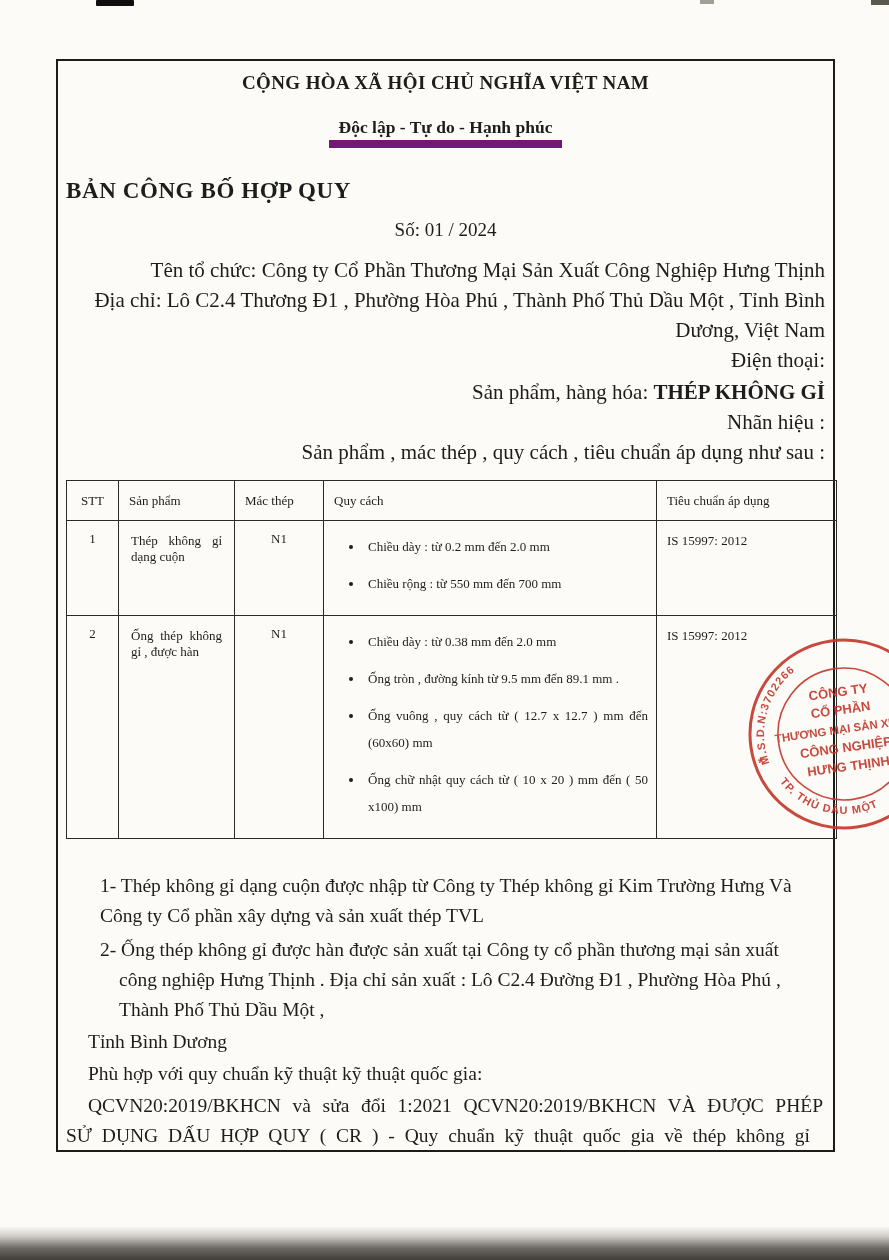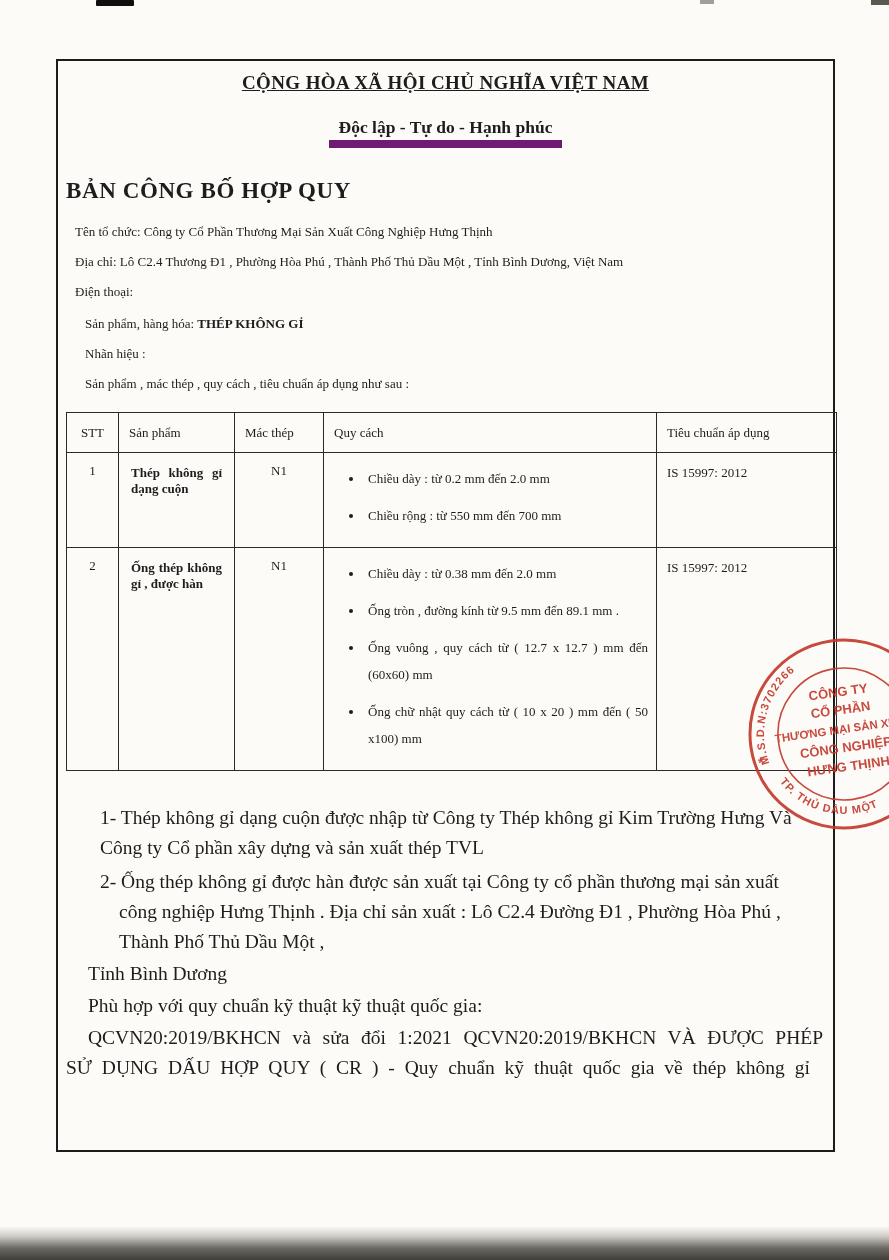--- a/index.html
+++ b/index.html
@@ -16,44 +16,44 @@
   .scan-band{
     position:absolute;left:0;right:0;bottom:0;height:34px;
     background:linear-gradient(180deg, rgba(160,158,150,0) 0%, rgba(150,148,140,0.45) 30%, #6b6961 65%, #403e38 100%);
   }
   
   .frame{
     position:absolute;left:56px;top:59px;width:779px;height:1093px;
     border:2px solid #1c1c1c;box-sizing:border-box;
     padding:10px 8px 0 8px;
   }
-  .vn-header{text-align:center;text-decoration:underline;}
+  .vn-header{text-align:center;}
   .country{font-weight:bold;font-size:19px;letter-spacing:.4px;line-height:24px;}
   .motto{
     display:inline-block;font-weight:bold;font-size:17.5px;line-height:22px;
     border-bottom:8px solid #701a75;padding:0 10px 2px 10px;margin-top:3px;
   }
   .title{text-align:left;font-weight:bold;font-size:23px;letter-spacing:.6px;margin:30px 0 0 0;line-height:26px;}
   .doc-number{text-align:center;font-size:19px;margin-top:14px;line-height:24px;}
   .info{margin-top:13px;}
-  .info-p{margin:0 0 0 9px;font-size:13px;line-height:30px;}
+  .info-p{margin:0 0 0 1px;font-size:21px;line-height:30px;text-align:right;}
   .info-p.indented{margin-left:19px;}
   .info-p.gap{margin-top:2px;}
   .bold{font-weight:bold;}
   
   table.spec-table{
     border-collapse:collapse;table-layout:fixed;width:770px;margin:13px 0 0 0;
     font-size:13px;
   }
   .spec-table th,.spec-table td{border:1.6px solid #2a2a2a;box-sizing:border-box;}
   .spec-table th{font-weight:normal;text-align:left;padding:8px 10px;height:40px;vertical-align:middle;}
   .spec-table th.center{text-align:center;padding:8px 4px;}
   .spec-table td{vertical-align:top;padding:10px;}
   td.c-stt{text-align:center;}
-  td.c-prod{text-align:justify;padding:12px;font-weight:bold;}
+  td.c-prod{text-align:justify;padding:12px;}
   td.c-grade{text-align:center;}
   td.c-spec{padding:8px 8px 8px 14px;}
   td.c-spec ul{margin:4px 0 0 0;padding-left:26px;list-style:disc;}
   td.c-spec li{padding-left:4px;margin-bottom:10px;text-align:justify;line-height:27px;}
   td.c-std{padding:12px 8px 18px 10px;}
   
   .notes{margin-top:32px;font-size:19.5px;line-height:30px;}
   .note1{margin:0 6px 0 34px;}
   .note2{margin:4px 6px 0 53px;text-indent:-19px;}
   .note-tail{margin:2px 0 0 22px;}
@@ -78,20 +78,21 @@
 <div class="art3"></div>
 
 <div class="frame">
 
   <div class="vn-header">
     <div class="country">CỘNG HÒA XÃ HỘI CHỦ NGHĨA VIỆT NAM</div><br>
     <span class="motto">Độc lập - Tự do - Hạnh phúc</span>
   </div>
 
   <div class="title">BẢN CÔNG BỐ HỢP QUY</div>
+  <div class="doc-number">Số: 01 / 2024</div>
 
   <div class="info">
     <p class="info-p">Tên tổ chức: Công ty Cổ Phần Thương Mại Sản Xuất Công Nghiệp Hưng Thịnh</p>
     <p class="info-p">Địa chỉ: Lô C2.4 Thương Đ1 , Phường Hòa Phú , Thành Phố Thủ Dầu Một , Tỉnh Bình Dương, Việt Nam</p>
     <p class="info-p">Điện thoại:</p>
     <p class="info-p indented gap"><span>Sản phẩm, hàng hóa: </span><span class="bold">THÉP KHÔNG GỈ</span></p>
     <p class="info-p indented">Nhãn hiệu :</p>
     <p class="info-p indented">Sản phẩm , mác thép , quy cách , tiêu chuẩn áp dụng như sau :</p>
   </div>
 

